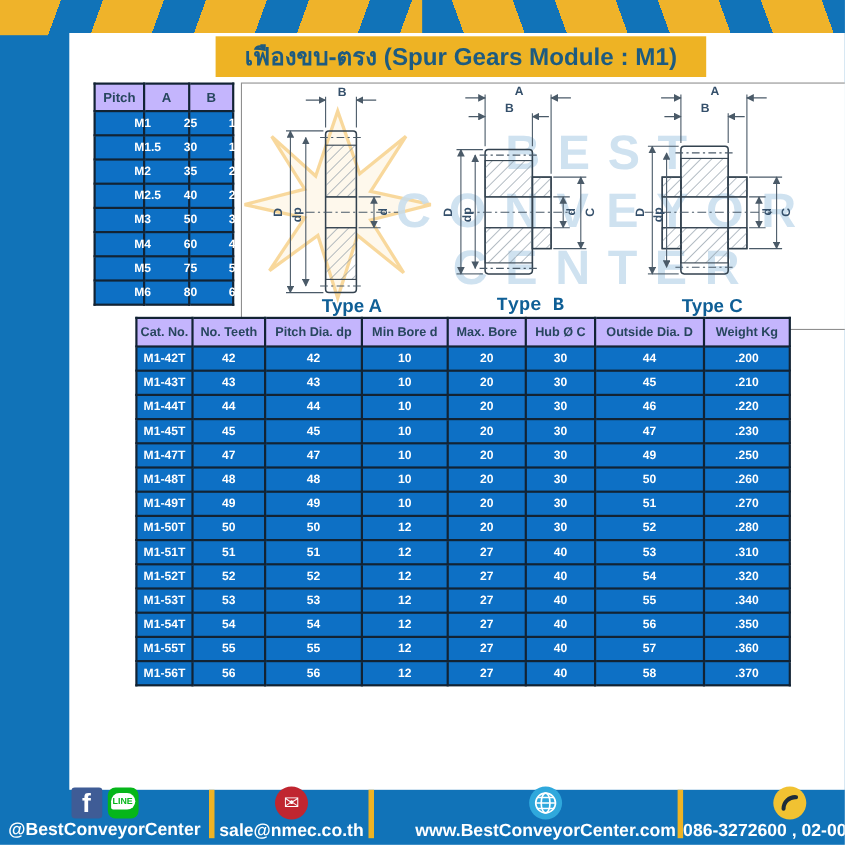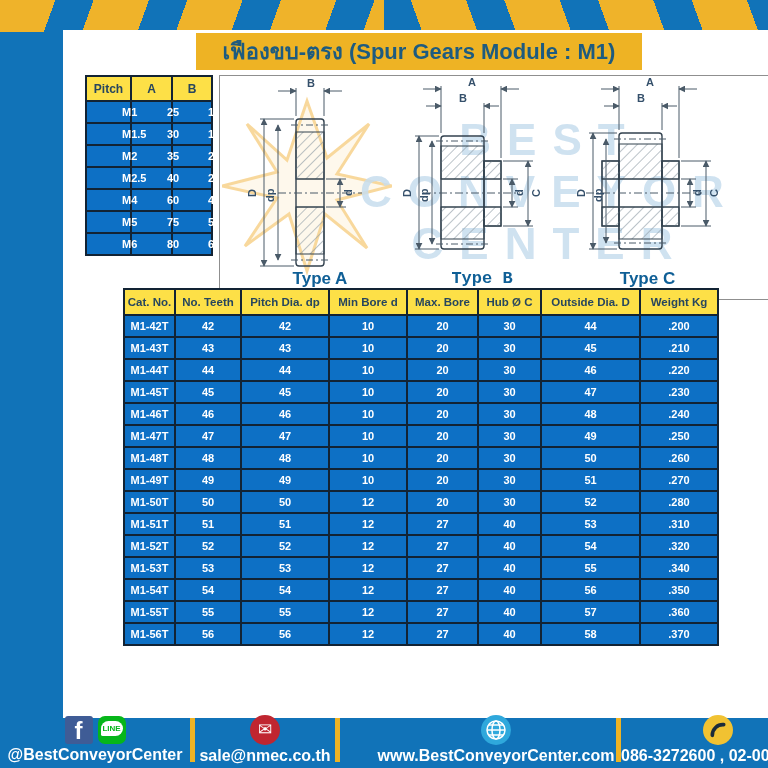--- a/index.html
+++ b/index.html
@@ -15,21 +15,21 @@
   .stripes .right{right:0;background:repeating-linear-gradient(70deg,#1173b8 0 36px,#efb32a 36px 88px);}
   
   .panel{position:absolute;left:30px;top:30px;width:712px;height:688px;background:#ffffff;margin-left:33px;}
   .title-bar{
     position:absolute;top:3px;left:50%;transform:translateX(-50%);
     width:446px;height:37px;line-height:37px;text-align:center;
     background:#eeb324;color:#1d5b80;font-size:22px;font-weight:bold;white-space:nowrap;
   }
   table{border-collapse:collapse;font-weight:bold;}
   th,td{border:2px solid #122334;padding:0;text-align:center;}
-  th{background:#fde047;color:#27465e;}
+  th{background:#c4b5fd;color:#27465e;}
   td{background:#0d70c5;color:#ffffff;}
   .pitch-table{position:absolute;left:22px;top:45px;table-layout:fixed;width:126px;}
   .pitch-table th{font-size:12px;height:23px;}
   .pitch-table td{font-size:11px;height:20px;padding-left:35px;}
   .pitch-table col:nth-child(1){width:45px;}
   .pitch-table col:nth-child(2){width:41px;}
   .pitch-table col:nth-child(3){width:40px;}
   
   .dbox{position:absolute;left:156px;top:45px;width:551px;height:223px;border:1px solid #8f8f8f;background:#fff;}
   .wm-text{
@@ -104,20 +104,25 @@
           <td>M2</td>
           <td>35</td>
           <td>20</td>
         </tr>
         <tr>
           <td>M2.5</td>
           <td>40</td>
           <td>25</td>
         </tr>
         <tr>
+          <td>M3</td>
+          <td>50</td>
+          <td>30</td>
+        </tr>
+        <tr>
           <td>M4</td>
           <td>60</td>
           <td>40</td>
         </tr>
         <tr>
           <td>M5</td>
           <td>75</td>
           <td>50</td>
         </tr>
         <tr>
@@ -334,30 +339,20 @@
         </tr>
         <tr>
           <td>M1-45T</td>
           <td>45</td>
           <td>45</td>
           <td>10</td>
           <td>20</td>
           <td>30</td>
           <td>47</td>
           <td>.230</td>
-        </tr>
-        <tr>
-          <td>M1-46T</td>
-          <td>46</td>
-          <td>46</td>
-          <td>10</td>
-          <td>20</td>
-          <td>30</td>
-          <td>48</td>
-          <td>.240</td>
         </tr>
         <tr>
           <td>M1-47T</td>
           <td>47</td>
           <td>47</td>
           <td>10</td>
           <td>20</td>
           <td>30</td>
           <td>49</td>
           <td>.250</td>

